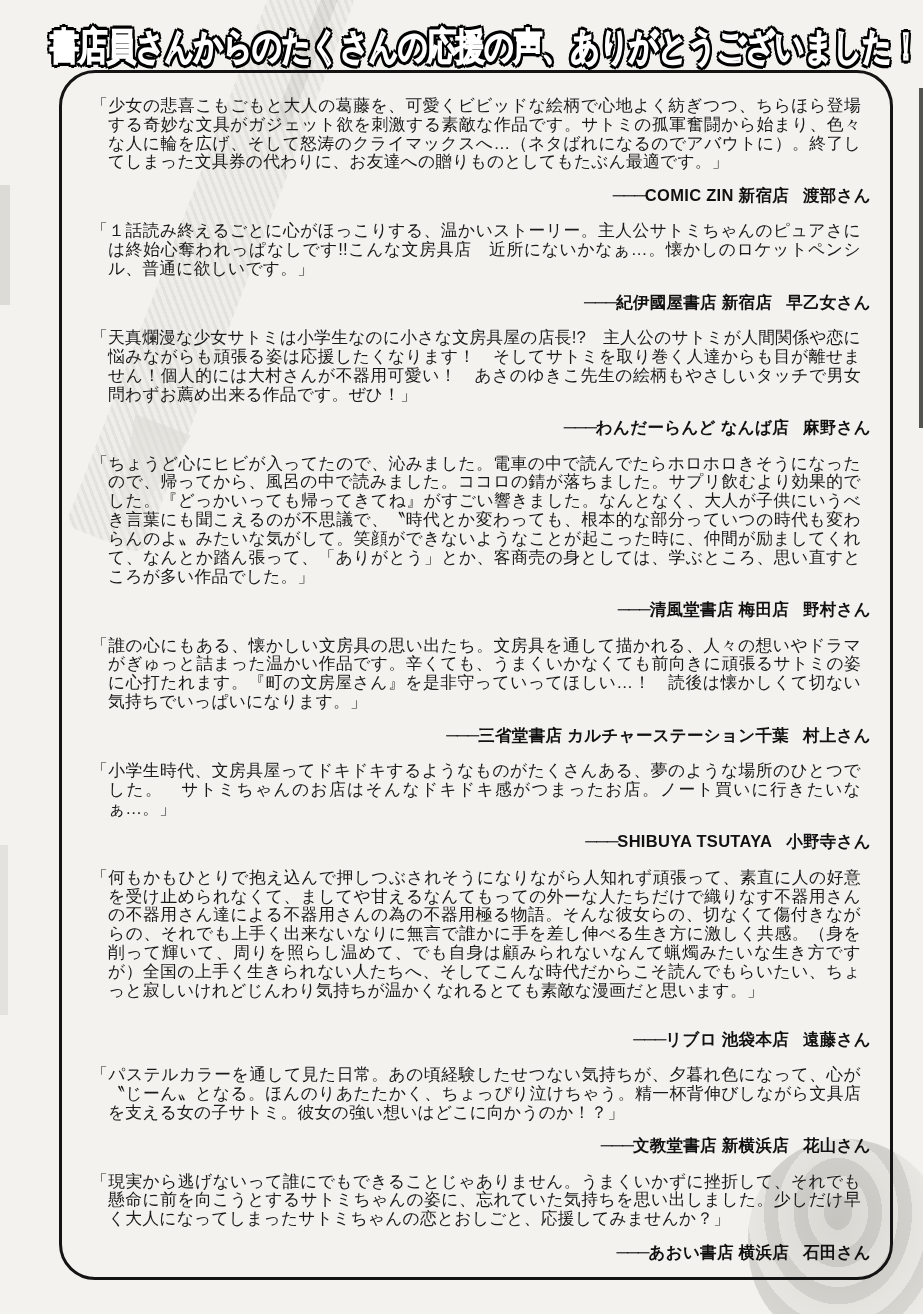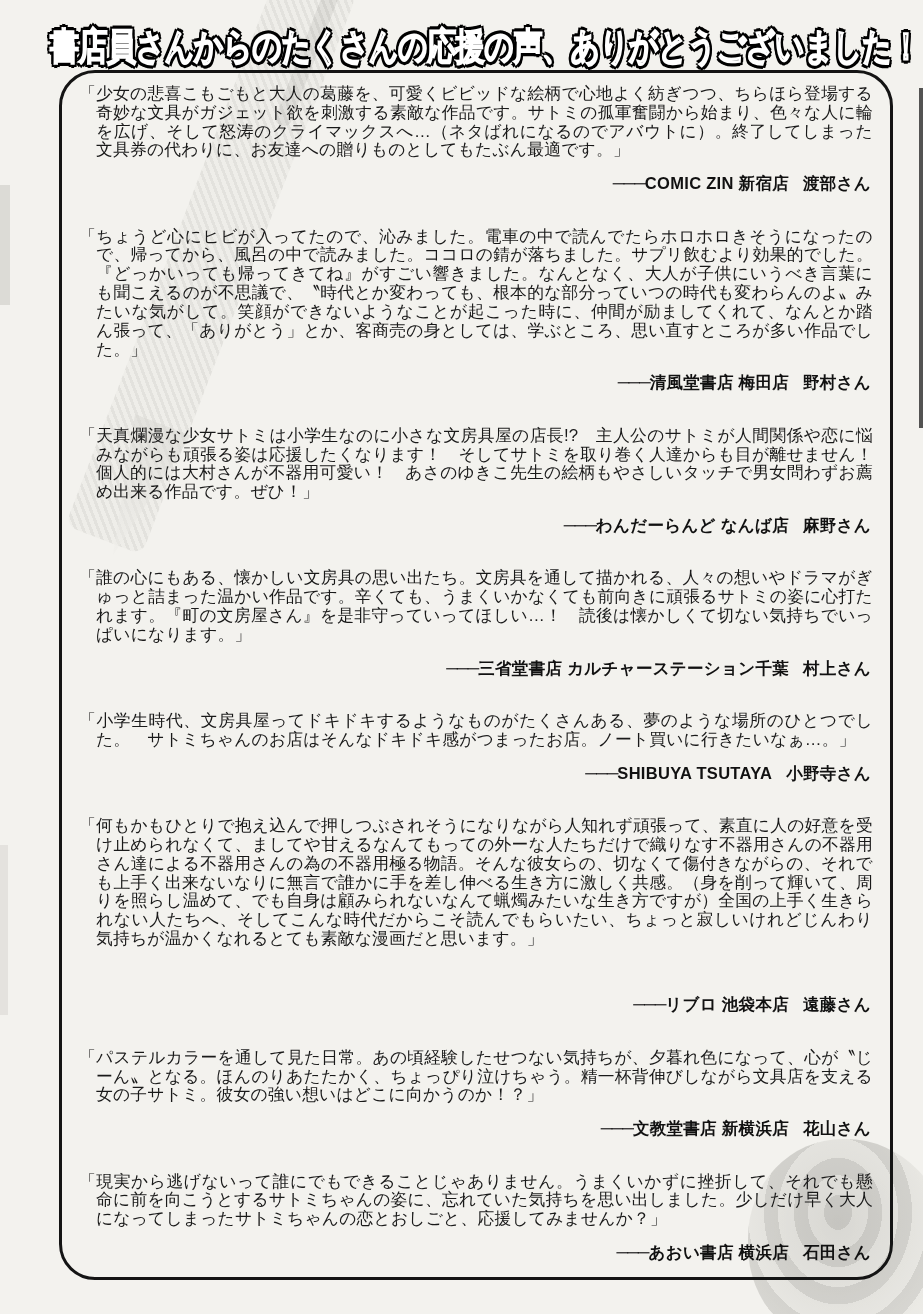--- a/index.html
+++ b/index.html
@@ -61,21 +61,21 @@
   .quote-box{
     position:absolute;left:59px;top:70px;width:834px;height:1210px;
     box-sizing:border-box;
     border:3.5px solid #141414;border-radius:36px;
     padding:12px 17px 10px 17px;
     overflow:hidden;z-index:1;
     display:flex;flex-direction:column;justify-content:space-between;
   }
   .t-block{margin:0 0 3px 0;}
   .quote{
-    margin:0;
+    margin:12px;
     font-size:16.8px;line-height:1.12;
     color:#191919;
     text-align:justify;
     padding-left:17px;text-indent:-17px;
     letter-spacing:.2px;
     font-weight:500;
   }
   .credit{
     margin:13px 2px 0 0;
     text-align:right;
@@ -102,29 +102,33 @@
 
   <div class="page-title">書店員さんからのたくさんの応援の声、ありがとうございました！</div>
 
   <div class="quote-box">
 
     <div class="t-block">
       <p class="quote">「少女の悲喜こもごもと大人の葛藤を、可愛くビビッドな絵柄で心地よく紡ぎつつ、ちらほら登場する奇妙な文具がガジェット欲を刺激する素敵な作品です。サトミの孤軍奮闘から始まり、色々な人に輪を広げ、そして怒涛のクライマックスへ…（ネタばれになるのでアバウトに）。終了してしまった文具券の代わりに、お友達への贈りものとしてもたぶん最適です。」</p>
       <p class="credit"><span class="dash">───</span><span class="store">COMIC ZIN 新宿店</span><span class="person">渡部さん</span></p>
     </div>
 
-
     <div class="t-block">
-      <p class="quote">「ちょうど心にヒビが入ってたので、沁みました。電車の中で読んでたらホロホロきそうになったので、帰ってから、風呂の中で読みました。ココロの錆が落ちました。サプリ飲むより効果的でした。『どっかいっても帰ってきてね』がすごい響きました。なんとなく、大人が子供にいうべき言葉にも聞こえるのが不思議で、〝時代とか変わっても、根本的な部分っていつの時代も変わらんのよ〟みたいな気がして。笑顔ができないようなことが起こった時に、仲間が励ましてくれて、なんとか踏ん張って、「ありがとう」とか、客商売の身としては、学ぶところ、思い直すところが多い作品でした。」</p>
-      <p class="credit"><span class="dash">───</span><span class="store">清風堂書店 梅田店</span><span class="person">野村さん</span></p>
+      <p class="quote">「１話読み終えるごとに心がほっこりする、温かいストーリー。主人公サトミちゃんのピュアさには終始心奪われっぱなしです!!こんな文房具店　近所にないかなぁ…。懐かしのロケットペンシル、普通に欲しいです。」</p>
+      <p class="credit"><span class="dash">───</span><span class="store">紀伊國屋書店 新宿店</span><span class="person">早乙女さん</span></p>
     </div>
 
     <div class="t-block">
       <p class="quote">「天真爛漫な少女サトミは小学生なのに小さな文房具屋の店長!?　主人公のサトミが人間関係や恋に悩みながらも頑張る姿は応援したくなります！　そしてサトミを取り巻く人達からも目が離せません！個人的には大村さんが不器用可愛い！　あさのゆきこ先生の絵柄もやさしいタッチで男女問わずお薦め出来る作品です。ぜひ！」</p>
       <p class="credit"><span class="dash">───</span><span class="store">わんだーらんど なんば店</span><span class="person">麻野さん</span></p>
+    </div>
+
+    <div class="t-block">
+      <p class="quote">「ちょうど心にヒビが入ってたので、沁みました。電車の中で読んでたらホロホロきそうになったので、帰ってから、風呂の中で読みました。ココロの錆が落ちました。サプリ飲むより効果的でした。『どっかいっても帰ってきてね』がすごい響きました。なんとなく、大人が子供にいうべき言葉にも聞こえるのが不思議で、〝時代とか変わっても、根本的な部分っていつの時代も変わらんのよ〟みたいな気がして。笑顔ができないようなことが起こった時に、仲間が励ましてくれて、なんとか踏ん張って、「ありがとう」とか、客商売の身としては、学ぶところ、思い直すところが多い作品でした。」</p>
+      <p class="credit"><span class="dash">───</span><span class="store">清風堂書店 梅田店</span><span class="person">野村さん</span></p>
     </div>
 
     <div class="t-block">
       <p class="quote">「誰の心にもある、懐かしい文房具の思い出たち。文房具を通して描かれる、人々の想いやドラマがぎゅっと詰まった温かい作品です。辛くても、うまくいかなくても前向きに頑張るサトミの姿に心打たれます。『町の文房屋さん』を是非守っていってほしい…！　読後は懐かしくて切ない気持ちでいっぱいになります。」</p>
       <p class="credit"><span class="dash">───</span><span class="store">三省堂書店 カルチャーステーション千葉</span><span class="person">村上さん</span></p>
     </div>
 
     <div class="t-block">
       <p class="quote">「小学生時代、文房具屋ってドキドキするようなものがたくさんある、夢のような場所のひとつでした。　サトミちゃんのお店はそんなドキドキ感がつまったお店。ノート買いに行きたいなぁ…。」</p>
       <p class="credit"><span class="dash">───</span><span class="store">SHIBUYA TSUTAYA</span><span class="person">小野寺さん</span></p>

